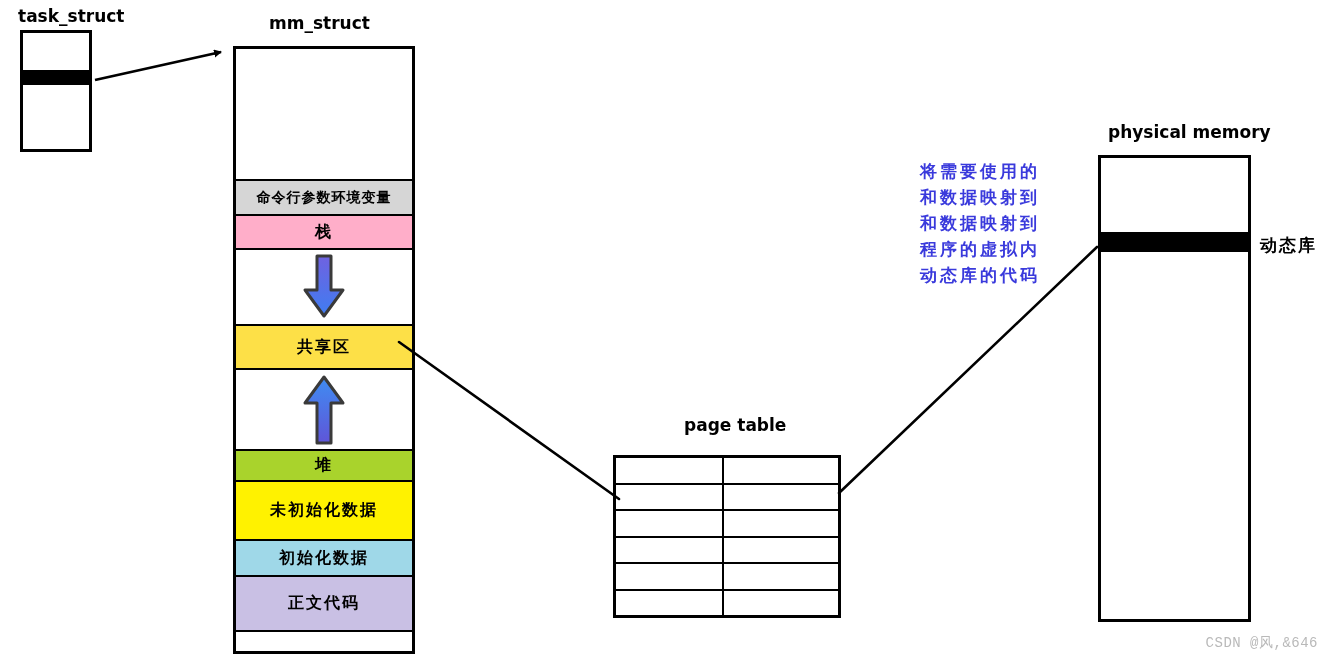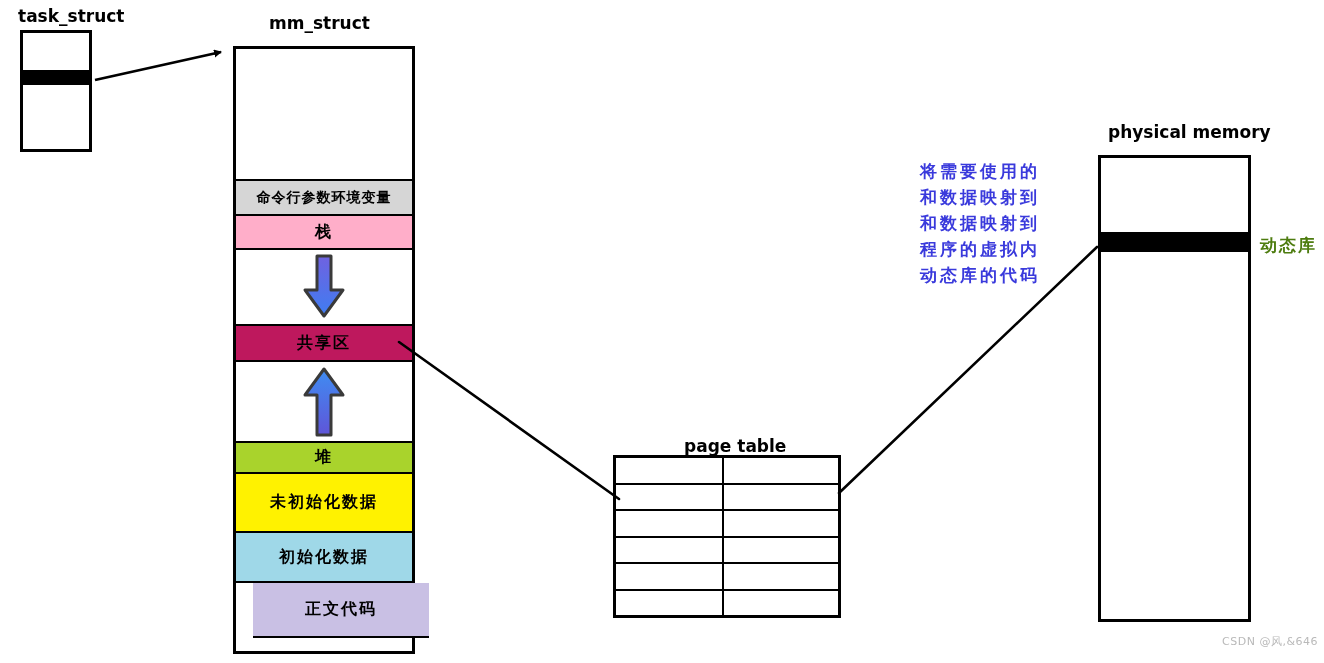--- a/index.html
+++ b/index.html
@@ -83,21 +83,21 @@
     left: 0; top: 74px;
     width: 100%; height: 20px;
     background: #000;
   }
   .pm-band-label {
     position: absolute;
     left: 1260px; top: 234px;
     font-weight: bold;
     font-size: 17px;
     letter-spacing: 2px;
-    color: #4d7c0f;
+    color: #000000;
     white-space: nowrap;
   }
   
   .annotation {
     position: absolute;
     left: 920px; top: 158px;
     font-weight: bold;
     font-size: 17px;
     line-height: 26px;
     letter-spacing: 3px;
@@ -108,23 +108,24 @@
     position: absolute;
     left: 0; top: 0;
     width: 1324px; height: 663px;
     pointer-events: none;
     z-index: 10;
   }
   
   .watermark {
     position: absolute;
     right: 6px; top: 634px;
-    font-size: 11px;
+    font-size: 14px;
     color: #b9b9b9;
     letter-spacing: 0.5px;
+    font-family: Liberation Mono, monospace;
   }
   .grow-arrow { display: block; }
 </style>
 </head>
 <body>
 
 <div class="canvas">
 
   <div class="title" style="left:18px; top:6px;">task_struct</div>
   <div class="task-box">
@@ -140,40 +141,40 @@
       <svg class="grow-arrow" width="46" height="66" viewBox="0 0 46 66">
         <defs>
           <linearGradient id="gd" x1="0" y1="0" x2="0" y2="1">
             <stop offset="0" stop-color="#6f62e0"></stop>
             <stop offset="1" stop-color="#3f7df2"></stop>
           </linearGradient>
         </defs>
         <path d="M16 2 L30 2 L30 36 L42 36 L23 62 L4 36 L16 36 Z" fill="url(#gd)" stroke="#3a3a3a" stroke-width="3" stroke-linejoin="round"></path>
       </svg>
     </div>
-    <div class="seg" style="height: 36px; background-color: #be185d;">共享区</div>
+    <div class="seg" style="height: 44px; background-color: #fde047;">共享区</div>
     <div class="seg" style="height: 81px; background-color: rgb(255, 255, 255);">
       <svg class="grow-arrow" width="46" height="72" viewBox="0 0 46 72">
         <defs>
           <linearGradient id="gu" x1="0" y1="0" x2="0" y2="1">
             <stop offset="0" stop-color="#3f8df2"></stop>
             <stop offset="1" stop-color="#5f55d8"></stop>
           </linearGradient>
         </defs>
         <path d="M23 3 L42 29 L30 29 L30 69 L16 69 L16 29 L4 29 Z" fill="url(#gu)" stroke="#3a3a3a" stroke-width="3" stroke-linejoin="round"></path>
       </svg>
     </div>
     <div class="seg" style="height: 31px; background-color: rgb(169, 211, 44);">堆</div>
     <div class="seg" style="height: 59px; background-color: rgb(255, 242, 0);">未初始化数据</div>
-    <div class="seg" style="height: 50px; background-color: rgb(159, 216, 232); text-align: right;">初始化数据</div>
-    <div class="seg" style="height: 55px; background-color: rgb(201, 192, 228); margin-left: 17px;">正文代码</div>
+    <div class="seg" style="height: 36px; background-color: rgb(159, 216, 232); text-align: right;">初始化数据</div>
+    <div class="seg" style="height: 55px; background-color: rgb(201, 192, 228);">正文代码</div>
     <div class="seg" style="flex: 1 1 auto; background-color: rgb(255, 255, 255);"></div>
   </div>
 
-  <div class="title" style="left:684px; top:415px;margin-top:21px;">page table</div>
+  <div class="title" style="left:684px; top:415px;">page table</div>
   <div class="pt-box">
     <div class="pt-cell"></div>
     <div class="pt-cell"></div>
     <div class="pt-cell"></div>
     <div class="pt-cell"></div>
     <div class="pt-cell"></div>
     <div class="pt-cell"></div>
     <div class="pt-cell"></div>
     <div class="pt-cell"></div>
     <div class="pt-cell"></div>

